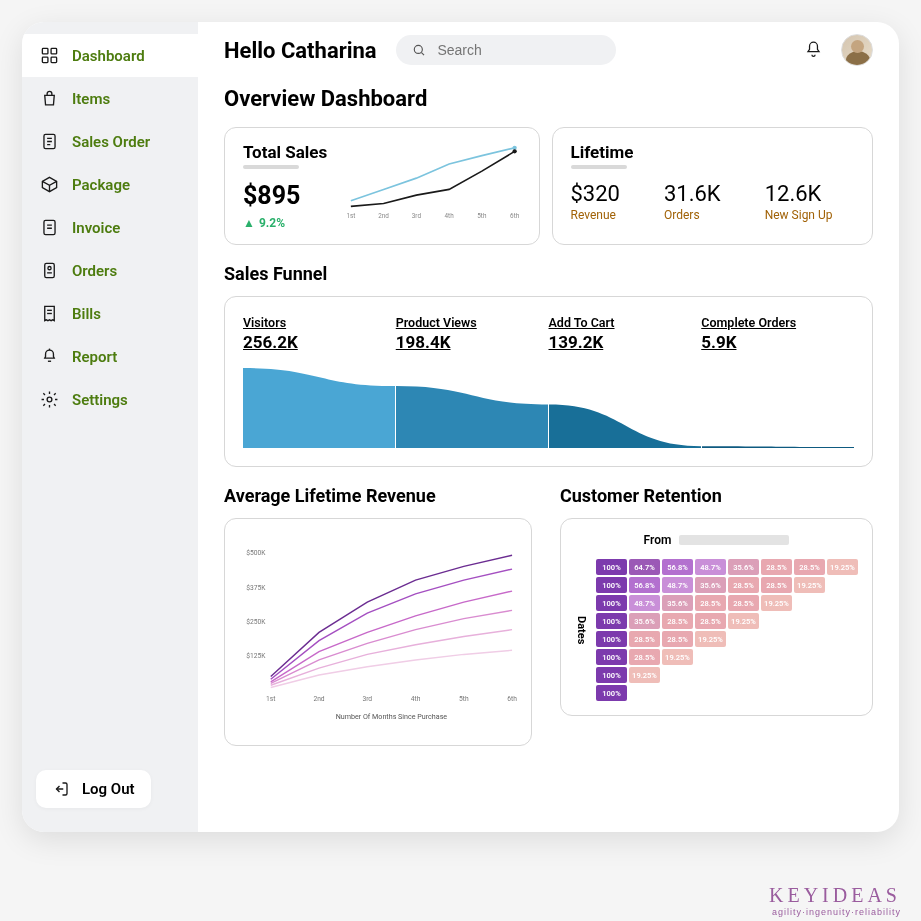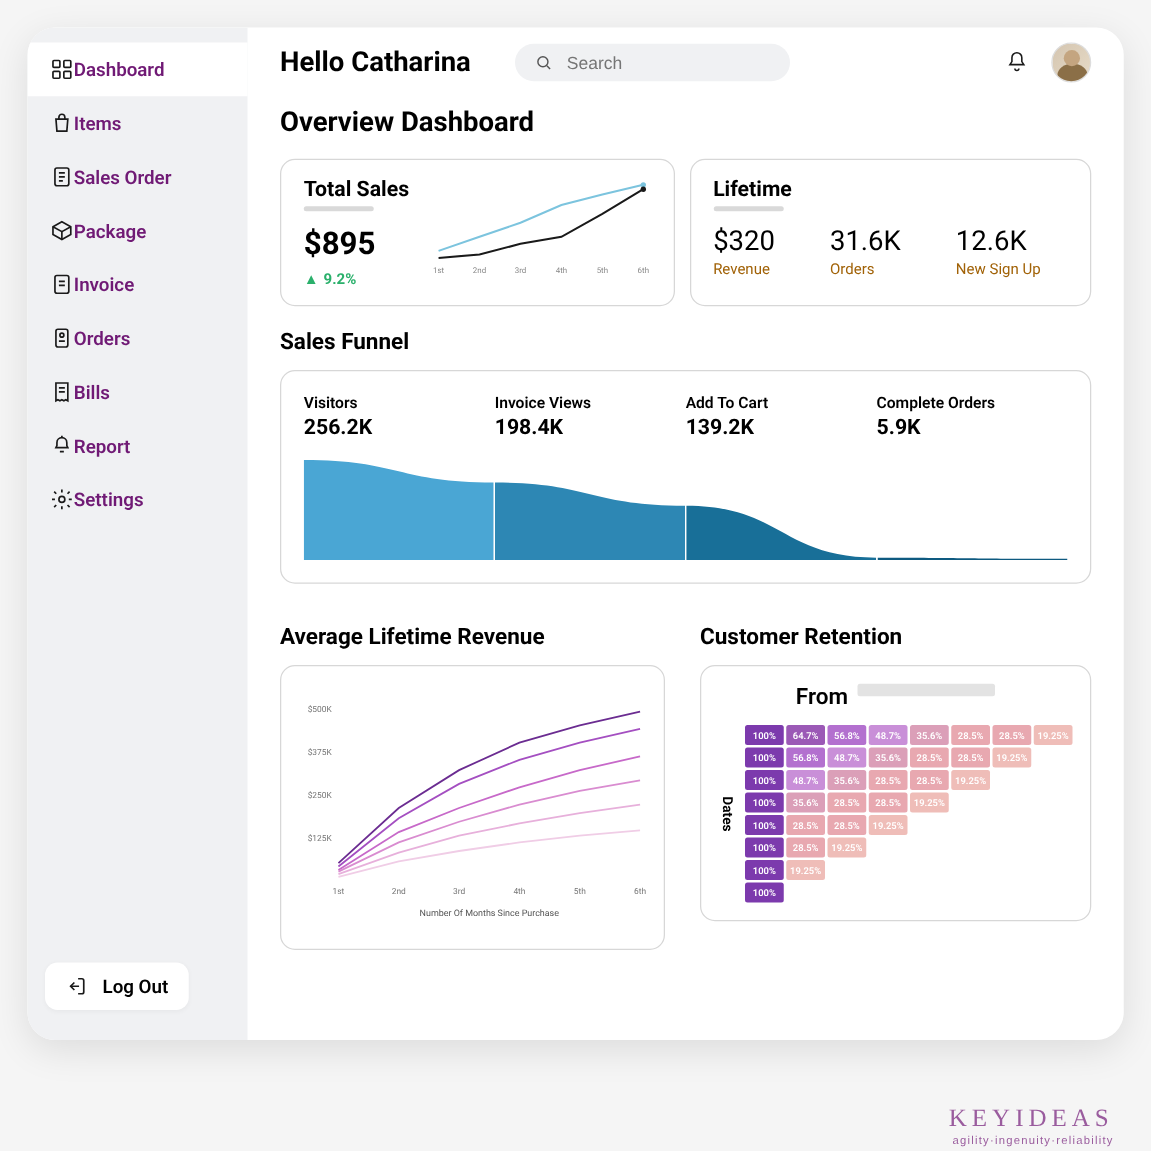--- a/index.html
+++ b/index.html
@@ -26,21 +26,22 @@
   padding: 12px 0;
   position: relative;
 }
 .sidebar-item {
   display: flex;
   align-items: center;
   padding: 12px 18px;
   cursor: pointer;
   font-size: 15px;
   font-weight: 600;
-  color: #701a75;
+  color: #4d7c0f;
+  gap: 13px;
 }
 .sidebar-item.active {
   background: #fff;
 }
 .sidebar-item .icon { width: 19px; height: 19px; display:flex; align-items:center; justify-content:center; }
 .sidebar-item .icon svg { width:19px; height:19px; stroke:#1a1a1a; stroke-width:1.7; fill:none; }
 .logout-btn {
   position: absolute;
   bottom: 24px;
   left: 14px;
@@ -59,21 +60,21 @@
 .main {
   flex:1;
   display:flex;
   flex-direction:column;
   overflow:hidden;
 }
 .topbar {
   display:flex;
   align-items:center;
   padding: 12px 26px;
-  gap: 35px;
+  gap: 19px;
 }
 .greeting { font-size:22px; font-weight:700; }
 .search {
   background:#f0f1f3;
   border-radius:22px;
   display:flex;
   align-items:center;
   padding:7px 16px;
   gap:12px;
   width:220px;
@@ -109,29 +110,29 @@
 .funnel-stats { display:flex; }
 .funnel-stat { flex:1; }
 .funnel-label { font-size:12.5px;font-weight:600;margin-bottom:2px; }
 .funnel-value { font-size:17px;font-weight:700; }
 .funnel-chart { margin-top:16px;height:80px;display:flex; }
 .funnel-seg { position:relative; }
 .funnel-seg svg { width:100%;height:100%;display:block; }
 .bottom-row { display:flex; gap:28px; }
 .lifetime-card { flex:1; padding:14px 10px 8px; }
 .retention-card { flex:1; padding:14px 14px; }
-.retention-hdr { display:flex;gap:8px;justify-content:center;margin-bottom:12px;font-size:18px;font-weight:600; }
+.retention-hdr { display:flex;align-items:center;gap:8px;justify-content:center;margin-bottom:12px;font-size:12px;font-weight:600; }
 .retention-hdr .bar { width:110px;height:10px;background:#e3e3e3;border-radius:2px; }
 .retention-body { display:flex;gap:4px;align-items:center; }
 .dates-label { writing-mode:vertical-rl;font-size:11px;font-weight:700;margin-right:4px; }
 .retention-grid { display:flex;flex-direction:column;gap:2px; }
 .ret-row { display:flex;gap:2px; }
 .ret-cell { width:31px;height:16px;border-radius:2px;font-size:7.5px;color:#fff;display:flex;align-items:center;justify-content:center;font-weight:600; }
 .spark { flex:1;height:78px; }
-.footer-brand { position:absolute;bottom:4px;right:30px;font-family:serif;letter-spacing:4px;font-size:20px;color:#9a5c9e;font-weight:400;text-align:right; }
+.footer-brand { position:absolute;bottom:4px;right:20px;font-family:serif;letter-spacing:4px;font-size:20px;color:#9a5c9e;font-weight:400;text-align:right; }
 .footer-brand .tag { font-size:9px;letter-spacing:1px;display:block;color:#9a5c9e;font-family:sans-serif; }
 </style>
 </head>
 <body>
 
 <div class="app">
   <div class="sidebar">
     <div class="sidebar-item active">
       <span class="icon">
           <svg viewBox="0 0 24 24">
@@ -289,28 +290,28 @@
             </div>
             <div>
               <div class="stat-value">12.6K</div>
               <div class="stat-label">New Sign Up</div>
             </div>
           </div>
         </div>
       </div>
 
       <div class="section-title">Sales Funnel</div>
-      <div class="card funnel-card" style="margin-bottom:32px;">
+      <div class="card funnel-card" style="margin-bottom:18px;text-decoration:underline;">
         <div class="funnel-stats">
           <div class="funnel-stat">
             <div class="funnel-label">Visitors</div>
             <div class="funnel-value">256.2K</div>
           </div>
           <div class="funnel-stat">
-            <div class="funnel-label">Invoice Views</div>
+            <div class="funnel-label">Product Views</div>
             <div class="funnel-value">198.4K</div>
           </div>
           <div class="funnel-stat">
             <div class="funnel-label">Add To Cart</div>
             <div class="funnel-value">139.2K</div>
           </div>
           <div class="funnel-stat">
             <div class="funnel-label">Complete Orders</div>
             <div class="funnel-value">5.9K</div>
           </div>

